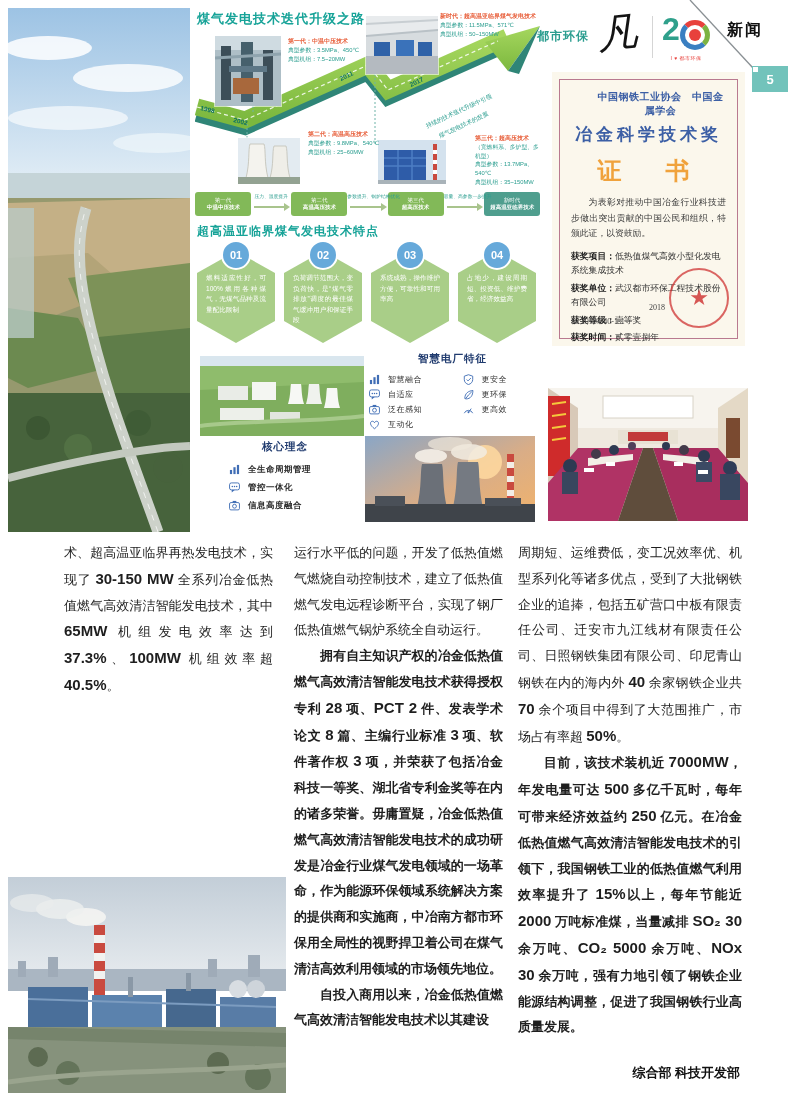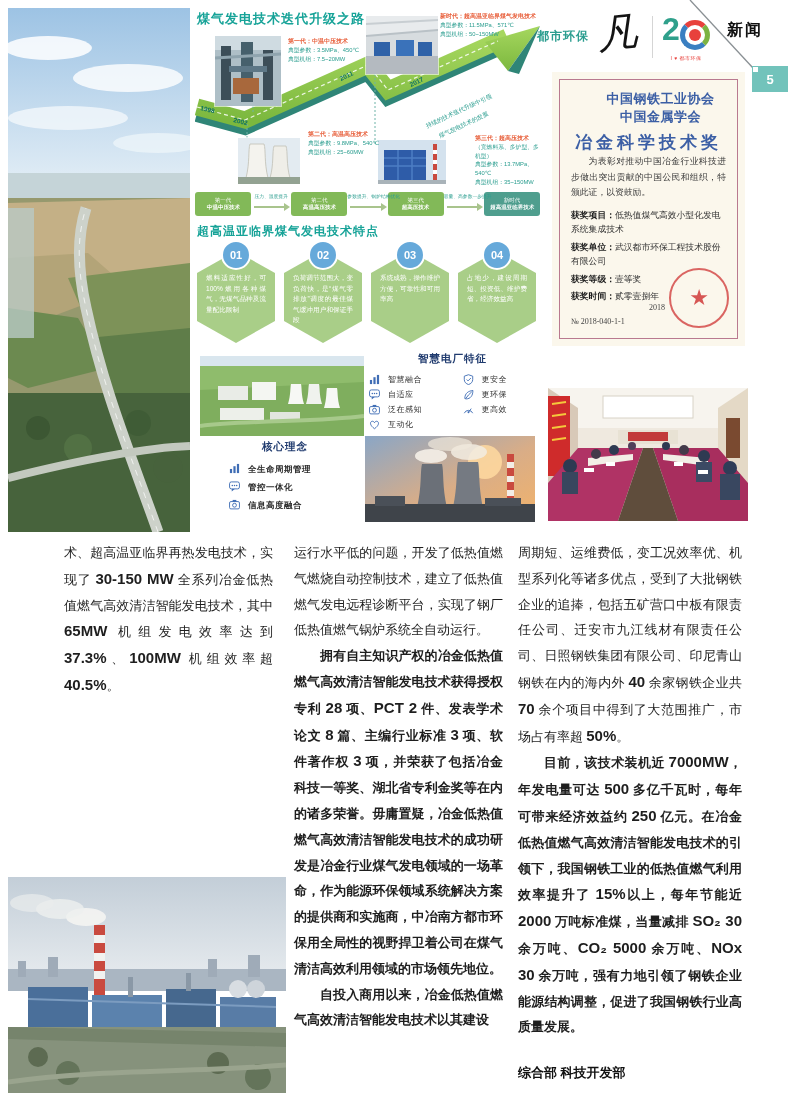--- a/index.html
+++ b/index.html
@@ -60,49 +60,49 @@
   .smart-panel{position:absolute;left:369px;top:352px;width:167px;height:95px;}
   .smart-title{font-size:10.5px;font-weight:bold;color:#1f3a6e;text-align:center;margin-bottom:6px;letter-spacing:1px;}
   .smart-cols{display:flex;}
   .smart-cols .c1{width:56%;}
   .smart-cols .c2{width:44%;}
   .sitem{display:flex;align-items:center;gap:8px;height:15px;}
   .sitem svg{width:11px;height:11px;flex:0 0 auto;}
   .sitem .slabel{font-size:8px;color:#333;letter-spacing:.5px;}
   .core-panel{position:absolute;left:205px;top:440px;width:160px;height:82px;}
   .core-title{font-size:10.5px;font-weight:bold;color:#1f3a6e;text-align:center;margin-bottom:7px;letter-spacing:1px;}
-  .core-items{padding-left:24px;font-family:Liberation Mono, monospace;}
+  .core-items{padding-left:24px;}
   .core-items .sitem{height:18px;}
   .core-items .slabel{font-size:8.5px;font-weight:bold;color:#2b2b2b;}
 
   
   .cert{position:absolute;left:552px;top:72px;width:193px;height:274px;background:#fbf7ec;box-sizing:border-box;padding:7px;}
   .cert-inner{position:relative;width:100%;height:100%;border:1.5px solid #b9798f;box-sizing:border-box;
               padding:10px 11px;font-family:"Liberation Serif","DejaVu Serif",serif;}
-  .cert-org{text-align:center;font-size:13px;font-weight:bold;color:#3c5fa5;letter-spacing:.5px;margin-left:24px;}
+  .cert-org{text-align:center;font-size:10px;font-weight:bold;color:#3c5fa5;letter-spacing:.5px;margin-left:24px;}
   .cert-title{text-align:center;font-size:17px;font-weight:bold;color:#3c5fa5;letter-spacing:4px;margin-top:5px;}
   .cert-word{text-align:center;font-size:24px;font-weight:bold;color:#f0a23c;letter-spacing:10px;margin:9px 0 8px 0;
              font-family:"DejaVu Serif",serif;}
   .cert-body{font-size:8.8px;color:#3a3a3a;line-height:1.78;text-indent:2em;text-align:justify;}
   .cert-fields{margin-top:7px;}
   .cert-fields .row{font-size:8.8px;line-height:1.65;margin-top:3px;color:#333;}
   .cert-fields .row b{color:#1d1d1d;}
   .cert-serial{position:absolute;left:11px;bottom:12px;font-size:8px;color:#444;}
   .cert-year{position:absolute;right:72px;bottom:26px;font-size:8px;color:#444;}
   .seal{position:absolute;right:8px;bottom:10px;width:56px;height:56px;border-radius:50%;
         border:2.5px solid rgba(205,45,45,.72);display:flex;align-items:center;justify-content:center;}
   .seal .star{color:rgba(205,45,45,.8);font-size:22px;line-height:1;}
 
   
   .col{position:absolute;top:540px;font-family:"Liberation Serif","DejaVu Serif",serif;font-size:13px;color:#1e1e1e;
        line-height:25.8px;text-align:justify;}
   .col p{margin:0;}
   .col p.ind{text-indent:2em;font-weight:bold;}
   .col b{font-family:"Liberation Sans","DejaVu Sans",sans-serif;font-size:15px;}
-  .sig{margin-top:20px;font-family:"Liberation Sans","DejaVu Sans",sans-serif;
+  .sig{margin-top:20px;text-align:right;font-family:"Liberation Sans","DejaVu Sans",sans-serif;
        font-weight:bold;font-size:13px;color:#111;padding-right:2px;}
 </style>
 </head>
 <body>
 
 <div class="page">
 
   <div class="brand">都市环保</div>
   <div class="calligraphy">凡</div>
   <div class="hdr-divider"></div>
@@ -422,20 +422,21 @@
       <rect x="142" y="54" width="7" height="6" fill="#f2ede6"></rect>
     <rect y="68" width="170" height="18" fill="#3f444a"></rect>
     <rect x="10" y="60" width="30" height="10" fill="#4a5058"></rect>
     <rect x="120" y="62" width="36" height="8" fill="#4a5058"></rect>
   </svg>
 
   <div class="cert">
     <div class="cert-inner">
       <div class="cert-org">中国钢铁工业协会　中国金属学会</div>
       <div class="cert-title">冶金科学技术奖</div>
+      <div class="cert-word">证　书</div>
       <div class="cert-body">为表彰对推动中国冶金行业科技进步做出突出贡献的中国公民和组织，特颁此证，以资鼓励。</div>
       <div class="cert-fields" id="cert-fields">
           <div class="row"><b>获奖项目：</b>低热值煤气高效小型化发电系统集成技术</div>
           <div class="row"><b>获奖单位：</b>武汉都市环保工程技术股份有限公司</div>
           <div class="row"><b>获奖等级：</b>壹等奖</div>
           <div class="row"><b>获奖时间：</b>贰零壹捌年</div>
         </div>
       <div class="cert-serial">№ 2018-040-1-1</div>
       <div class="cert-year">2018</div>
       <div class="seal">

